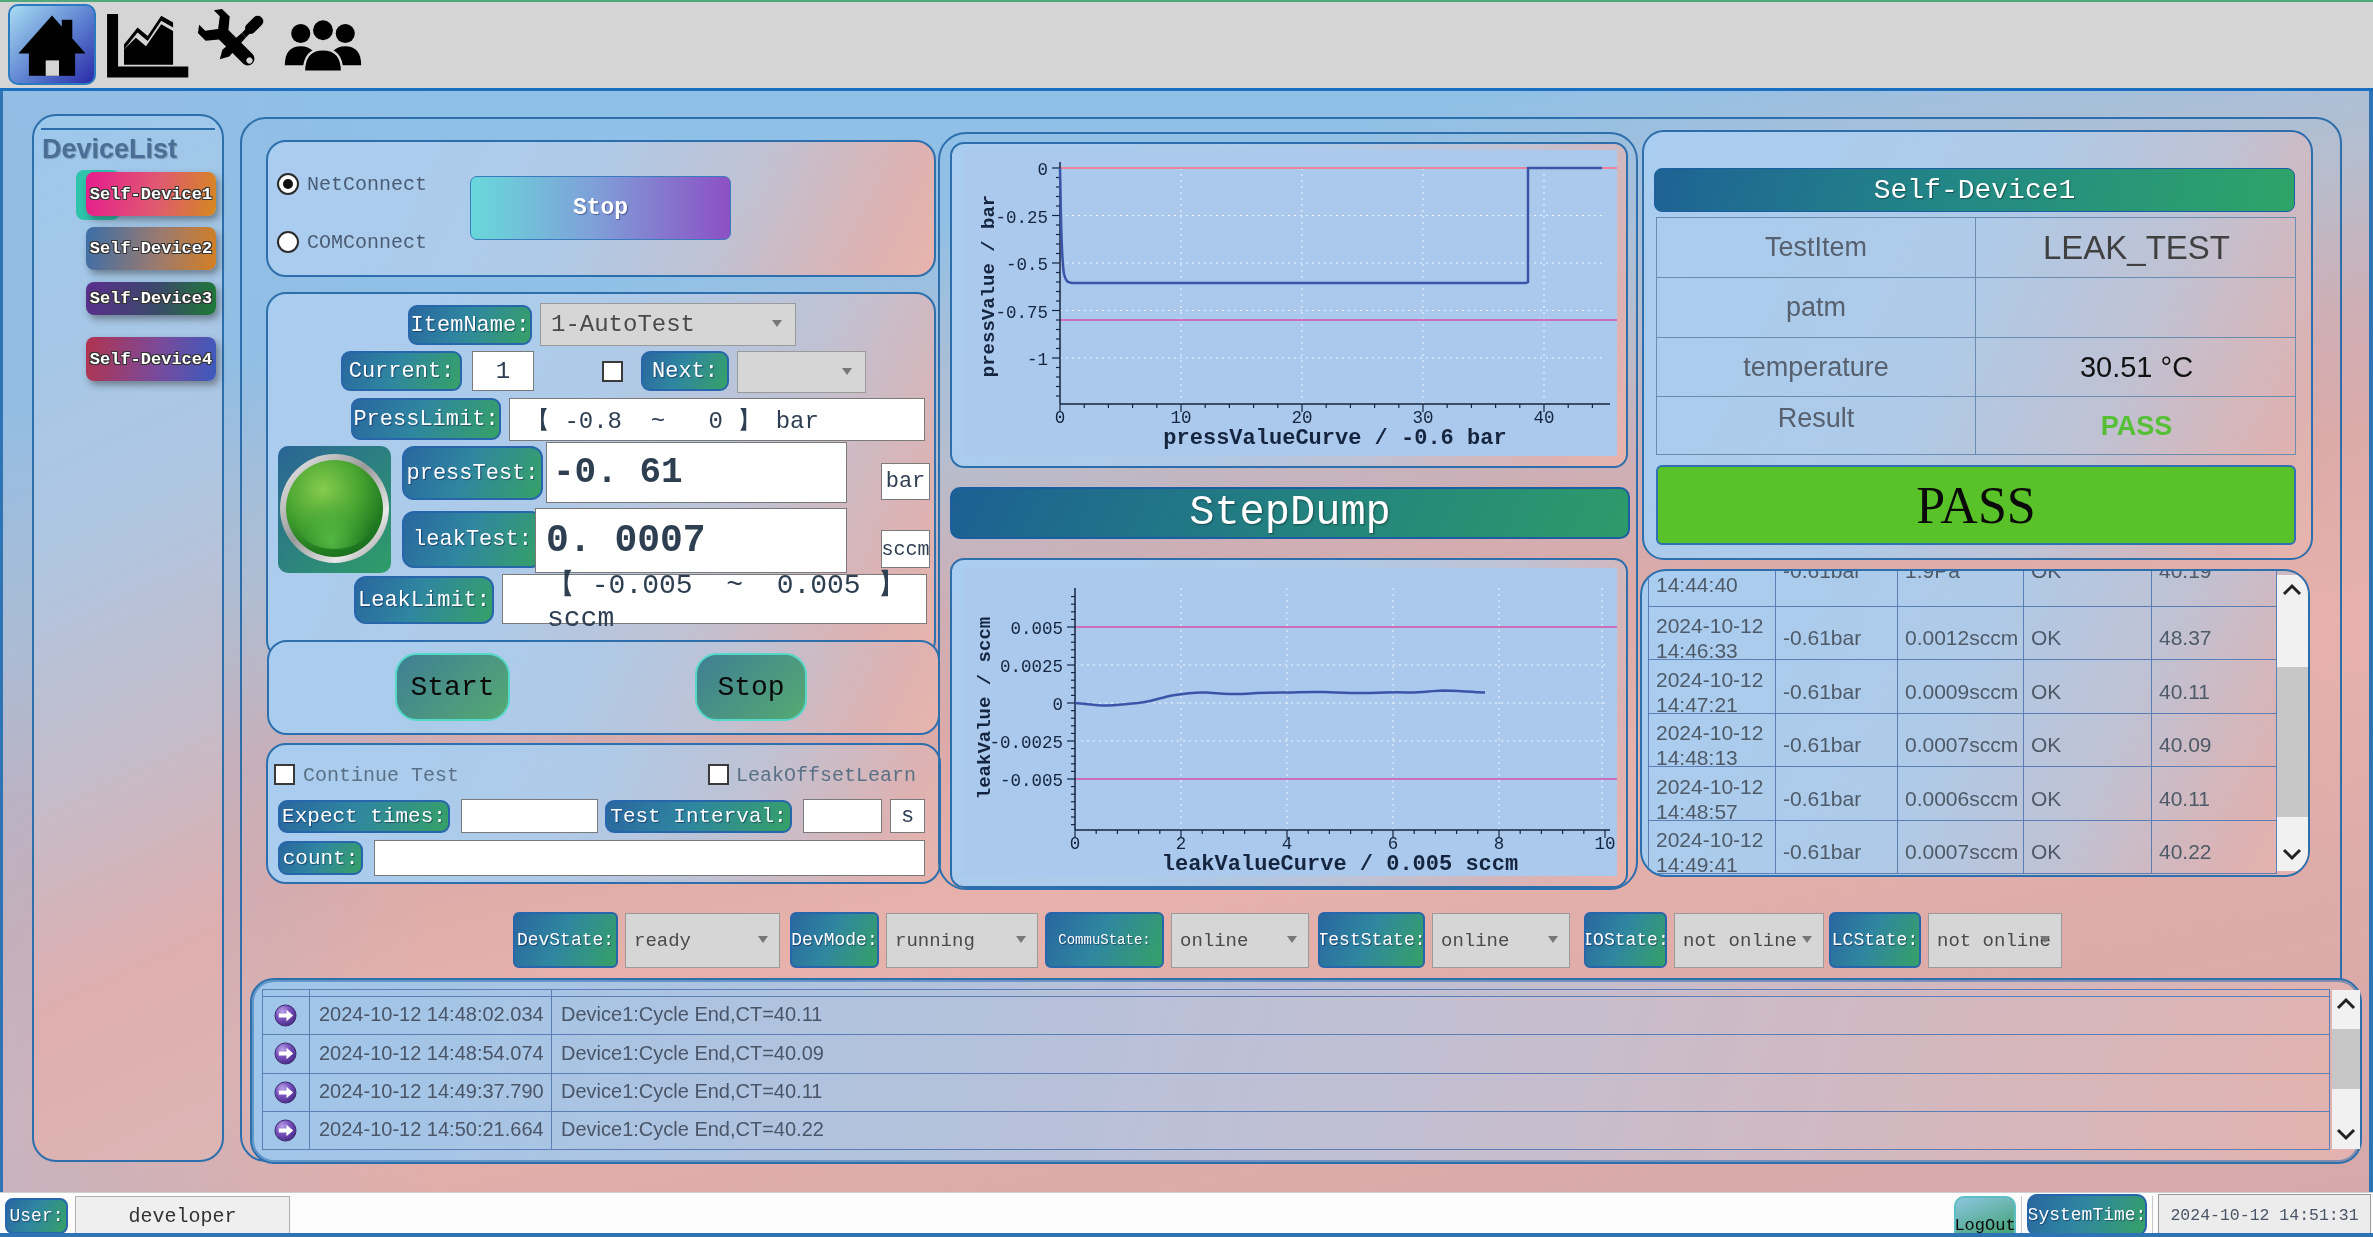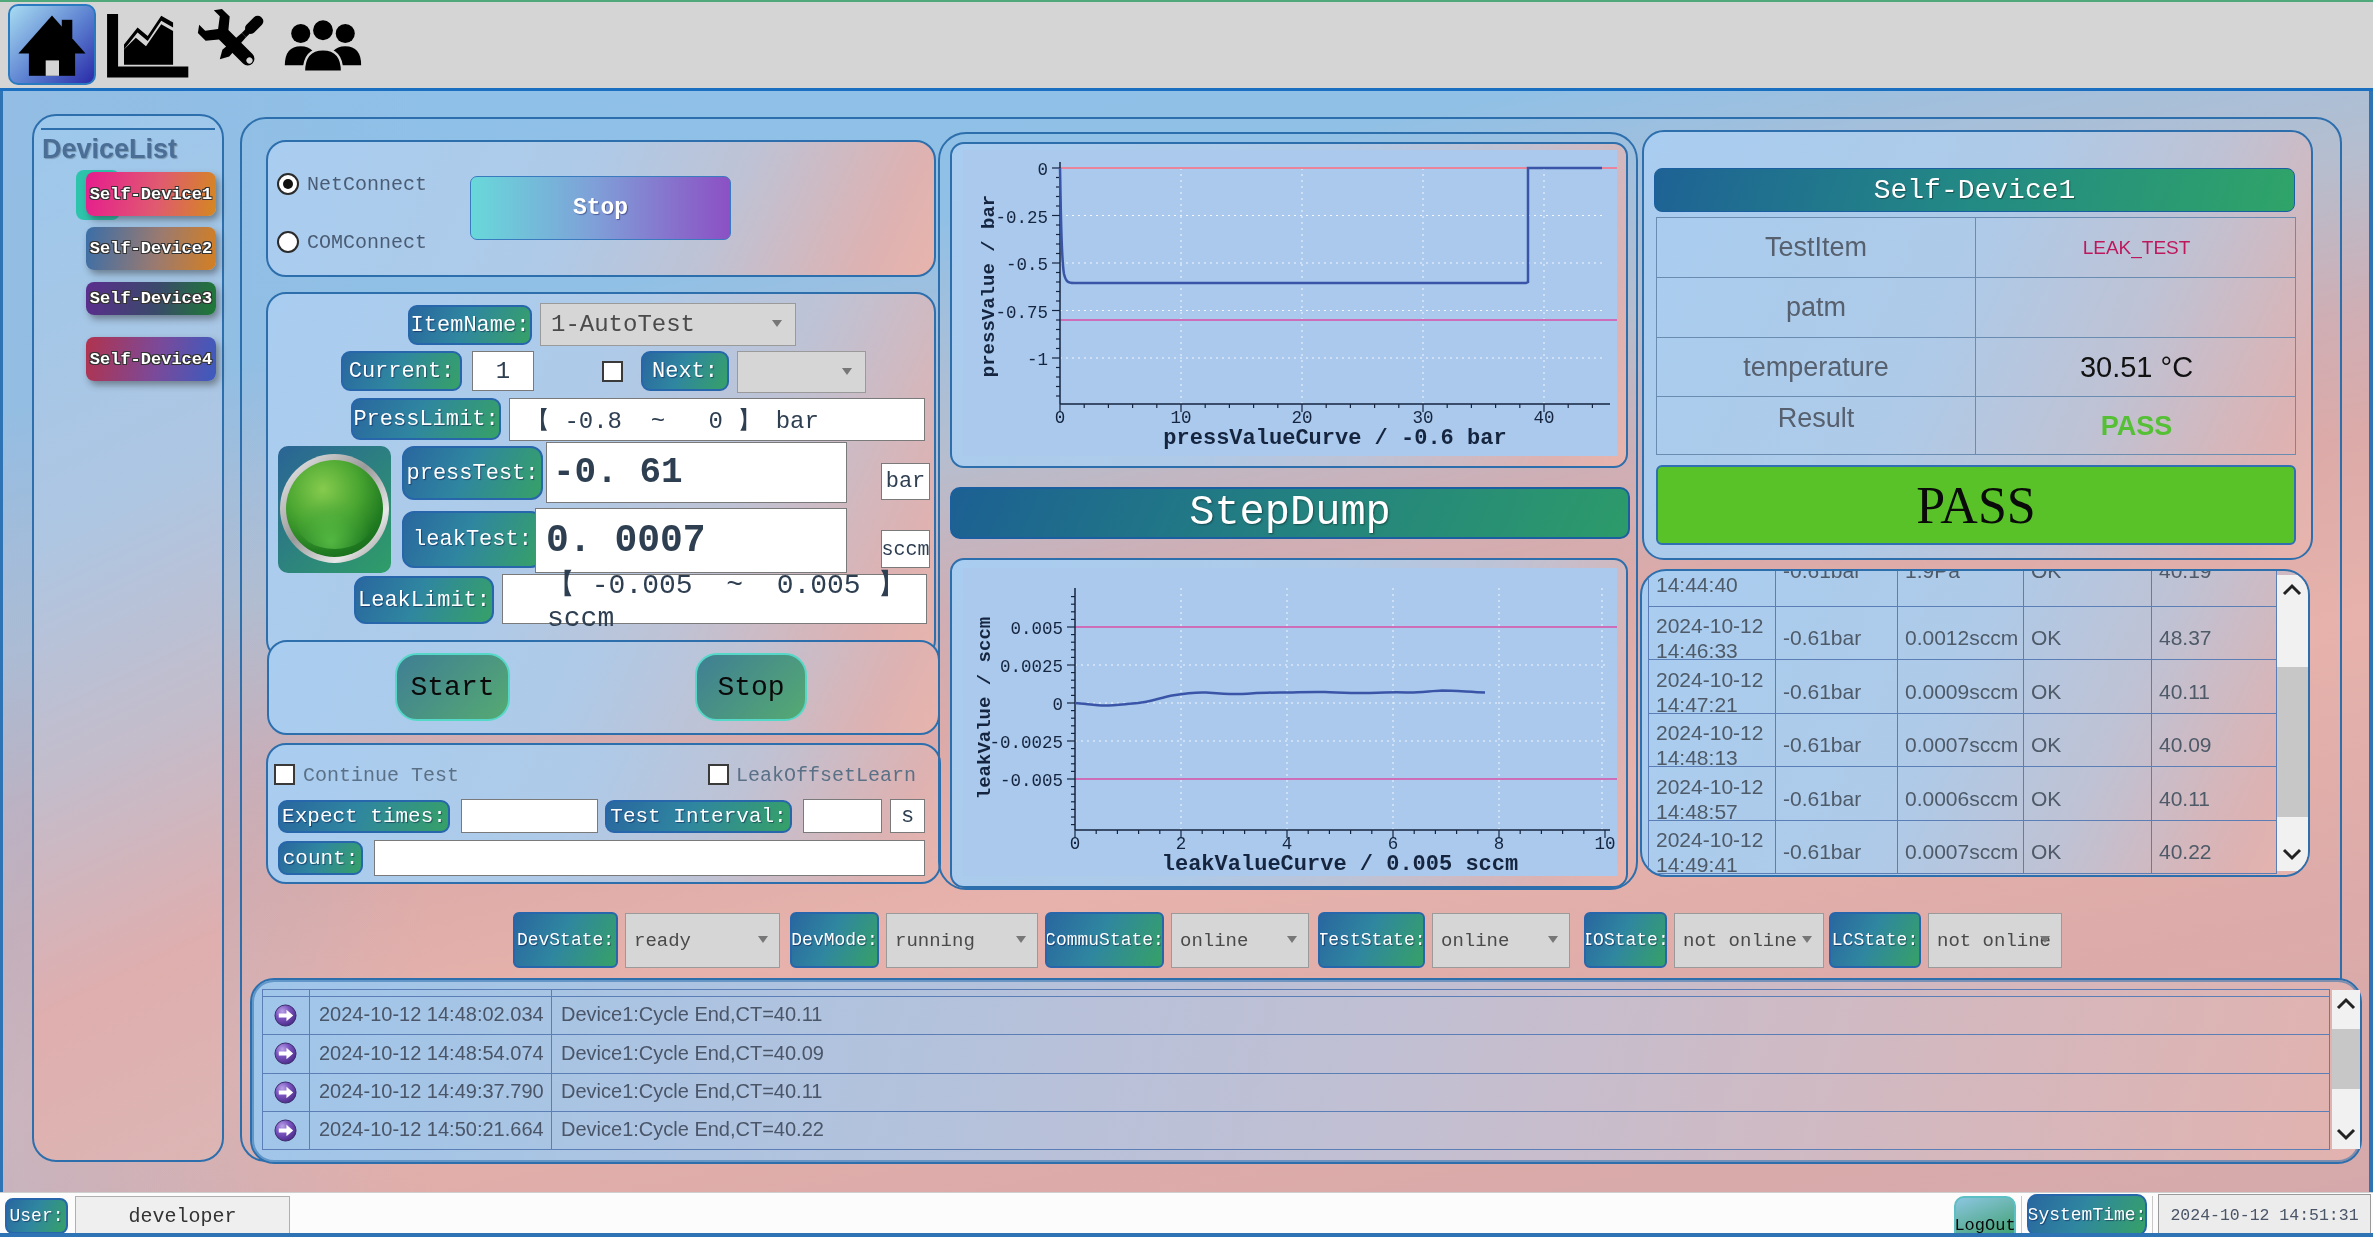--- a/index.html
+++ b/index.html
@@ -321,21 +321,21 @@
 
 <div class="panel" style="left:1642px;top:130px;width:671px;height:430px;border-radius:22px;"></div>
 <div class="abs" style="left:1654px;top:168px;width:641px;height:44px;border-radius:8px;background:linear-gradient(105deg,#1e6295 0%,#238a84 50%,#2fa468 100%);border:1px solid #1b5fa0;display:flex;align-items:center;justify-content:center;color:#fff;font-size:28px;text-shadow:1px 1px 1px rgba(0,0,0,.4);">Self-Device1</div>
 
 <div class="abs" style="left:1656px;top:217px;width:640px;height:238px;border:1px solid #6a8cb0;font-family:'Liberation Sans',sans-serif;">
   <div style="position:absolute;left:0;top:59px;width:100%;height:1px;background:#6a8cb0;"></div>
   <div style="position:absolute;left:0;top:119px;width:100%;height:1px;background:#6a8cb0;"></div>
   <div style="position:absolute;left:0;top:178px;width:100%;height:1px;background:#6a8cb0;"></div>
   <div style="position:absolute;left:318px;top:0;width:1px;height:100%;background:#6a8cb0;"></div>
   <div style="position:absolute;left:0;top:0;width:318px;height:59px;display:flex;align-items:center;justify-content:center;font-size:27px;color:#56606e;">TestItem</div>
-  <div style="position:absolute;left:319px;top:0;width:321px;height:59px;display:flex;align-items:center;justify-content:center;font-size:19px;color:#be185d;">LEAK_TEST</div>
+  <div style="position:absolute;left:319px;top:0;width:321px;height:59px;display:flex;align-items:center;justify-content:center;font-size:33px;color:#404040;">LEAK_TEST</div>
   <div style="position:absolute;left:0;top:60px;width:318px;height:59px;display:flex;align-items:center;justify-content:center;font-size:27px;color:#56606e;">patm</div>
   <div style="position:absolute;left:0;top:120px;width:318px;height:58px;display:flex;align-items:center;justify-content:center;font-size:27px;color:#56606e;">temperature</div>
   <div style="position:absolute;left:319px;top:120px;width:321px;height:58px;display:flex;align-items:center;justify-content:center;font-size:29px;color:#111;">30.51 °C</div>
   <div style="position:absolute;left:0;top:171px;width:318px;height:59px;display:flex;align-items:center;justify-content:center;font-size:27px;color:#56606e;">Result</div>
   <div style="position:absolute;left:319px;top:179px;width:321px;height:59px;display:flex;align-items:center;justify-content:center;font-size:27px;font-weight:bold;color:#55c035;">PASS</div>
 </div>
 <div class="abs" style="left:1656px;top:465px;width:640px;height:80px;border-radius:6px;background:#58c228;border:2px solid #2f6fb2;display:flex;align-items:center;justify-content:center;font-family:'Liberation Serif',serif;font-size:52px;color:#0a0a0a;">PASS</div>
 
 <div class="panel" style="left:1640px;top:569px;width:670px;height:308px;border-radius:26px;"></div>
 <div class="abs" style="left:1642px;top:571px;width:666px;height:304px;border-radius:24px;overflow:hidden;font-family:'Liberation Sans',sans-serif;color:#4e5a68;font-size:21px;">
@@ -395,21 +395,21 @@
       <polyline points="2,3 10,11 18,3" fill="none" stroke="#222" stroke-width="3"></polyline>
     </svg>
 </div>
 
 <div class="teal" style="left:513px;top:912px;width:105px;height:56px;font-size:18px;border-radius:6px;">DevState:</div>
 <div class="gray" style="left:625px;top:913px;width:155px;height:55px;font-size:19px;padding-left:8px;">ready</div>
 <div class="arrow-dn" style="left:758px;top:936px;"></div>
 <div class="teal" style="left:790px;top:912px;width:89px;height:56px;font-size:18px;border-radius:6px;">DevMode:</div>
 <div class="gray" style="left:886px;top:913px;width:152px;height:55px;font-size:19px;padding-left:8px;">running</div>
 <div class="arrow-dn" style="left:1016px;top:936px;"></div>
-<div class="teal" style="left:1045px;top:912px;width:119px;height:56px;font-size:18px;border-radius:6px;">CommuState:</div>
+<div class="teal" style="left:1045px;top:912px;width:119px;height:56px;font-size:14px;border-radius:6px;">CommuState:</div>
 <div class="gray" style="left:1171px;top:913px;width:138px;height:55px;font-size:19px;padding-left:8px;">online</div>
 <div class="arrow-dn" style="left:1287px;top:936px;"></div>
 <div class="teal" style="left:1318px;top:912px;width:107px;height:56px;font-size:18px;border-radius:6px;">TestState:</div>
 <div class="gray" style="left:1432px;top:913px;width:138px;height:55px;font-size:19px;padding-left:8px;">online</div>
 <div class="arrow-dn" style="left:1548px;top:936px;"></div>
 <div class="teal" style="left:1584px;top:912px;width:83px;height:56px;font-size:18px;border-radius:6px;">IOState:</div>
 <div class="gray" style="left:1674px;top:913px;width:150px;height:55px;font-size:19px;padding-left:8px;">not online</div>
 <div class="arrow-dn" style="left:1802px;top:936px;"></div>
 <div class="teal" style="left:1829px;top:912px;width:92px;height:56px;font-size:18px;border-radius:6px;">LCState:</div>
 <div class="gray" style="left:1928px;top:913px;width:134px;height:55px;font-size:19px;padding-left:8px;">not online</div>

